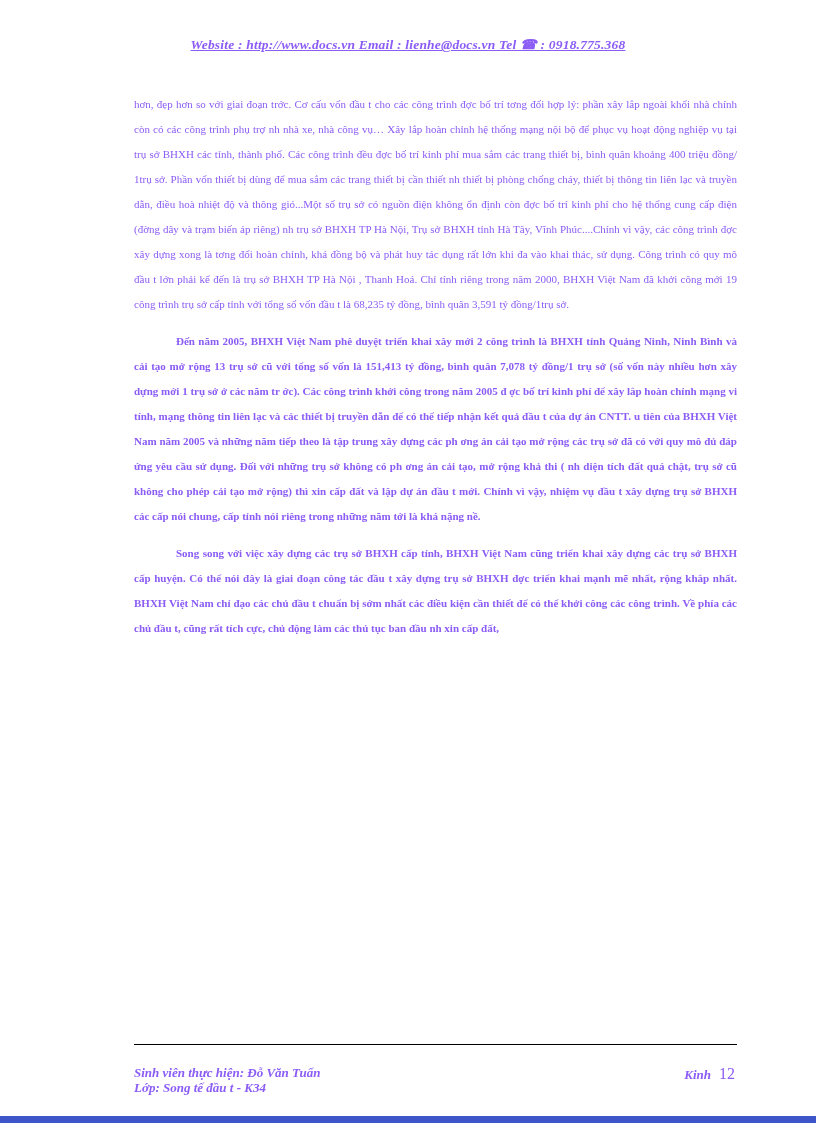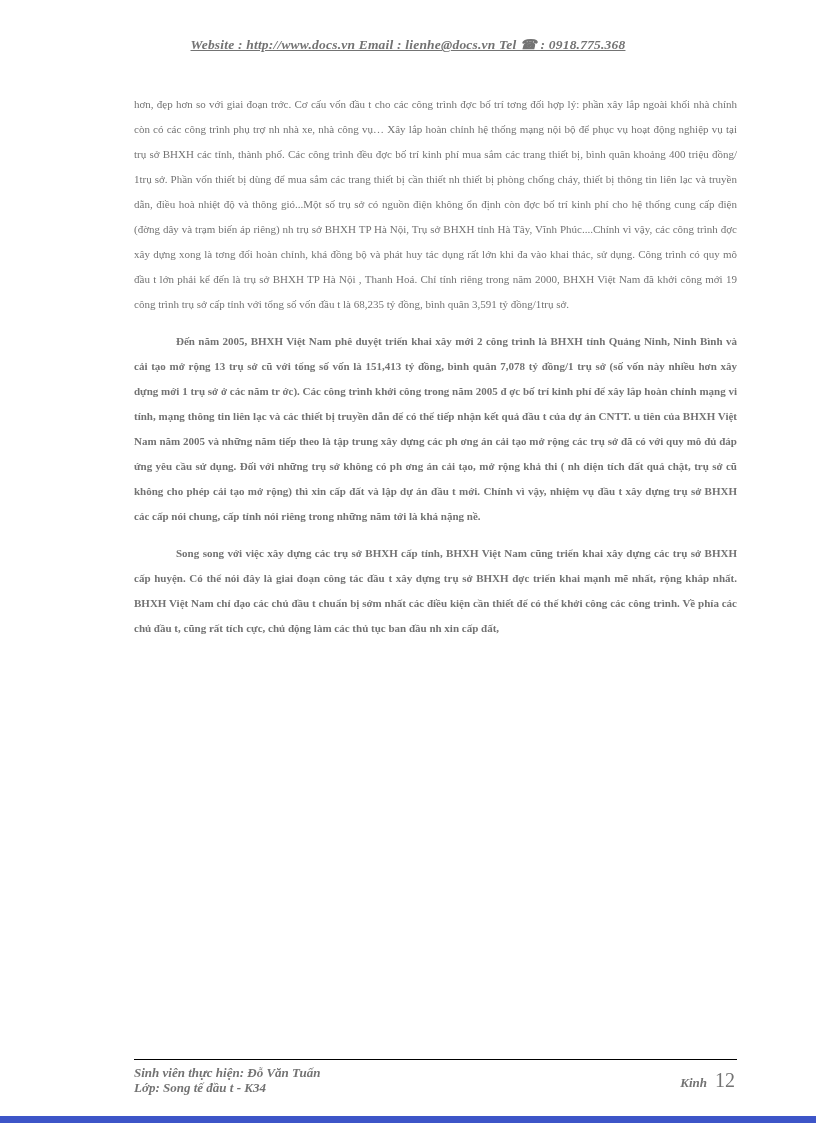--- a/index.html
+++ b/index.html
@@ -3,21 +3,21 @@
 <meta charset="utf-8">
 <style>
   html, body { margin: 0; padding: 0; background: #e8e8e8; }
   .page {
     position: relative;
     width: 816px;
     height: 1123px;
     margin: 0 auto;
     background: #ffffff;
     font-family: "Liberation Serif", "DejaVu Serif", serif;
-    color: #737373;
+    color: #8b5cf6;
     overflow: hidden;
   }
   .doc-header {
     position: absolute;
     top: 36px;
     left: 0;
     width: 100%;
     text-align: center;
     font-size: 13.5px;
     font-weight: bold;
@@ -47,43 +47,43 @@
     font-weight: bold;
     text-indent: 42px;
     margin: 2px 0 12px 0;
   }
   .doc-footer {
     position: absolute;
     left: 134px;
     width: 603px;
     bottom: 28px;
     border-top: 1.5px solid #000000;
-    padding-top: 5px;
+    padding-top: 20px;
     display: flex;
     justify-content: space-between;
-    align-items: center;
+    align-items: flex-start;
     gap: 13px;
   }
   .footer-left {
     font-size: 13px;
     line-height: 15px;
     font-weight: bold;
     font-style: italic;
   }
   .footer-right {
     white-space: nowrap;
     padding-right: 2px;
   }
   .footer-right .page-label {
     font-size: 13px;
     font-weight: bold;
     font-style: italic;
   }
   .footer-right .page-number {
-    font-size: 20px;
+    font-size: 16px;
     margin-left: 8px;
   }
   .bottom-bar {
     position: absolute;
     left: 0;
     bottom: 0;
     width: 100%;
     height: 7px;
     background: #3d55c8;
   }

